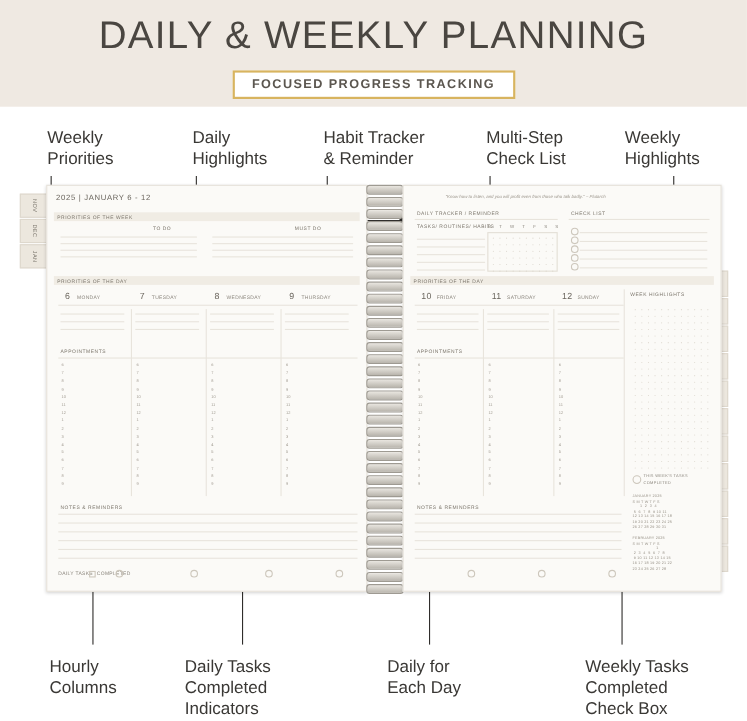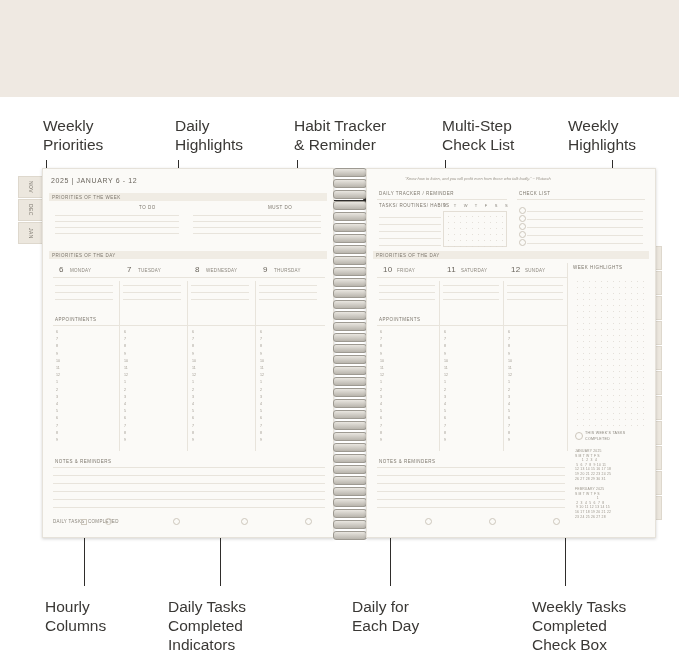--- a/index.html
+++ b/index.html
@@ -102,20 +102,22 @@
   .circle{position:absolute;width:5px;height:5px;border:1px solid #cdc7bc;border-radius:50%;}
   .box{position:absolute;width:4px;height:4px;border:1px solid #cdc7bc;}
   .minical{position:absolute;font-size:3.4px;color:#9a948a;line-height:4.6px;letter-spacing:0.2px;}
   .dotgrid{position:absolute;}
   .dotgrid i{position:absolute;width:1px;height:1px;background:#ddd8cf;border-radius:50%;}
 </style>
 </head>
 <body>
 
 <div class="header">
+  <div class="header-title">DAILY &amp; WEEKLY PLANNING</div>
+  <div class="header-badge">FOCUSED PROGRESS TRACKING</div>
 </div>
 
 <div class="callout" style="left:43px;top:116px;">Weekly
 Priorities</div>
 <div class="callout" style="left:175px;top:116px;">Daily
 Highlights</div>
 <div class="callout" style="left:294px;top:116px;">Habit Tracker
 &amp; Reminder</div>
 <div class="callout" style="left:442px;top:116px;">Multi-Step
 Check List</div>

